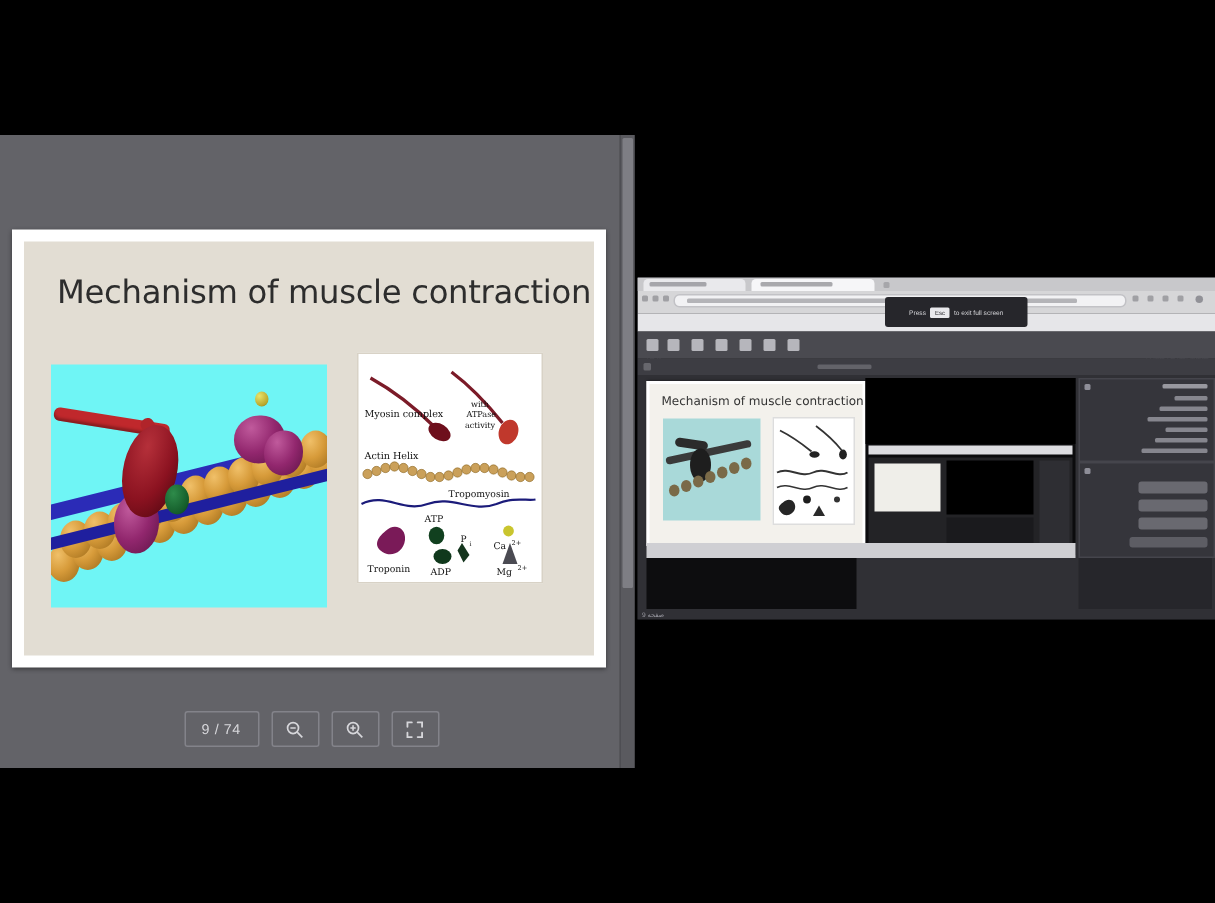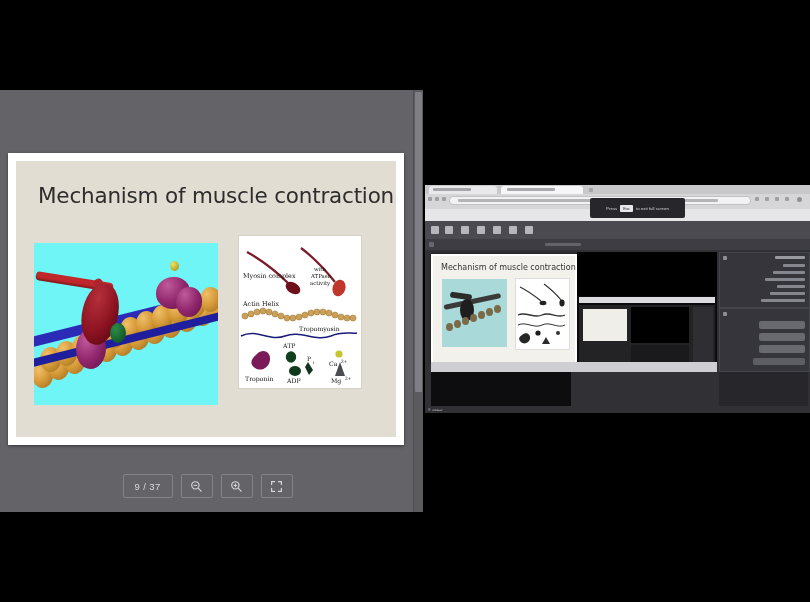--- a/index.html
+++ b/index.html
@@ -226,21 +226,21 @@
             <text class="dlab" x="92" y="147" font-size="6.2">Mg</text>
             <text class="dlab" x="106" y="144" font-size="4.4">2+</text>
           </svg>
         </div>
 
       </div>
     </div>
 
     <div id="slide-toolbar">
 
-      <div id="page-indicator">9 / 37</div>
+      <div id="page-indicator">9 / 74</div>
 
       <div class="tb-btn">
         <span>
           <svg width="13" height="13" viewBox="0 0 16 16">
             <circle cx="6.6" cy="6.6" r="4.5" fill="none" stroke="#d6d6da" stroke-width="1.4"></circle>
             <line x1="10" y1="10" x2="14.2" y2="14.2" stroke="#d6d6da" stroke-width="1.4"></line>
             <line x1="4.4" y1="6.6" x2="8.8" y2="6.6" stroke="#d6d6da" stroke-width="1.3"></line>
           </svg>
         </span>
       </div>

